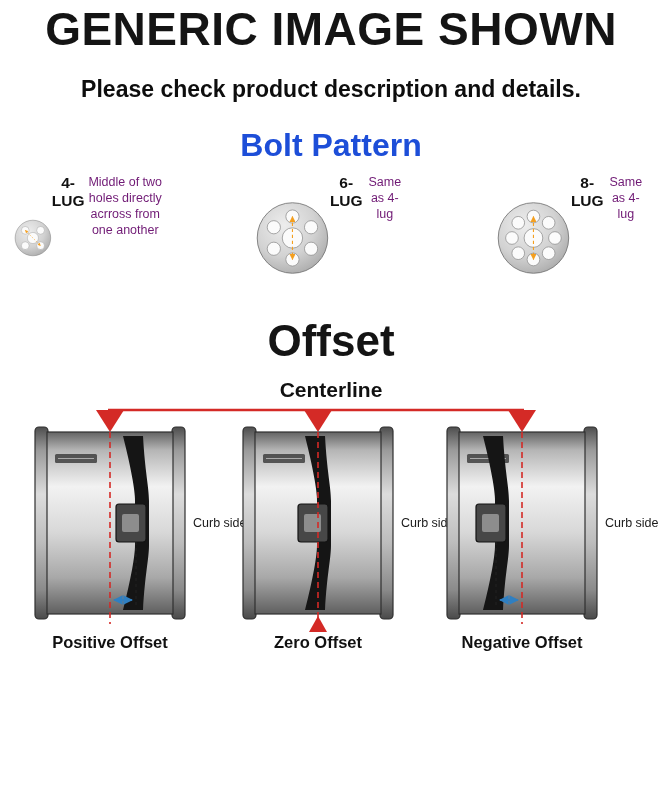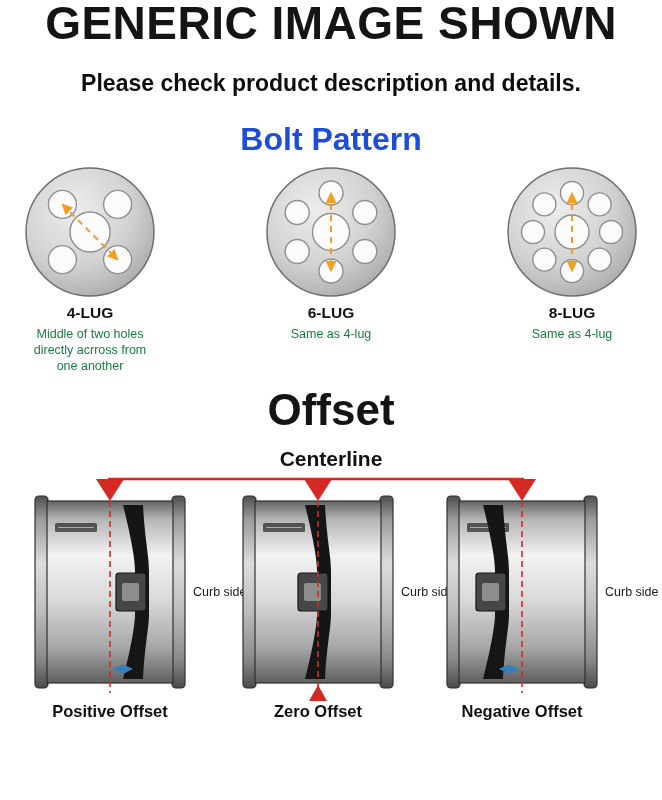--- a/index.html
+++ b/index.html
@@ -1,30 +1,30 @@
 <!DOCTYPE html>
 <html><head>
 <meta charset="utf-8">
 <style>
   * { box-sizing: border-box; margin: 0; padding: 0; }
   html, body { background: #ffffff; }
   body { font-family: "Liberation Sans", sans-serif; color: #111; }
   .page {
     width: 662px; height: 800px; margin: 0 auto; overflow: hidden;
-    text-align: center; background: #fff; position: relative;
+    text-align: center; background: #fff; padding-top: 6px; position: relative;
   }
   .main-title { font-size: 46px; font-weight: 800; letter-spacing: .5px; line-height: 1.02; color: #141414; }
   .subtitle   { font-size: 30px; font-weight: 400; color: #454545; margin-top: 6px; }
   .note       { font-size: 23px; font-weight: 700; margin-top: 23px; color: #0d0d0d; }
   .section-title { font-size: 32px; font-weight: 800; margin-top: 24px; color: #1d4ed8; }
   .wheels { display: flex; justify-content: space-between; padding: 6px 14px 0 14px; }
-  .wheel-col { width: 152px; display: flex; flex-direction: column; align-items: center; }
+  .wheel-col { width: 152px; display: flex; flex-direction: row; align-items: flex-start; }
   .wheel-svg { display: block; }
   .lug-label { font-size: 15.5px; font-weight: 700; margin-top: 4px; color: #111; }
-  .lug-desc  { font-size: 12.5px; line-height: 1.27; margin-top: 5px; max-width: 118px; color: #15803d; }
+  .lug-desc  { font-size: 12.5px; line-height: 1.27; margin-top: 5px; max-width: 118px; color: #701a75; }
   .offset-title { font-size: 44px; font-weight: 700; margin-top: 10px; color: #141414; }
   .centerline-label { font-size: 21px; font-weight: 700; margin-top: 12px; color: #111; }
   #offset-svg { display: block; margin: 0 auto; }
 </style>
 </head>
 <body>
 
 <svg width="0" height="0" style="position:absolute" aria-hidden="true">
   <defs>
     <radialGradient id="wheelGrad" cx="38%" cy="32%" r="80%">

